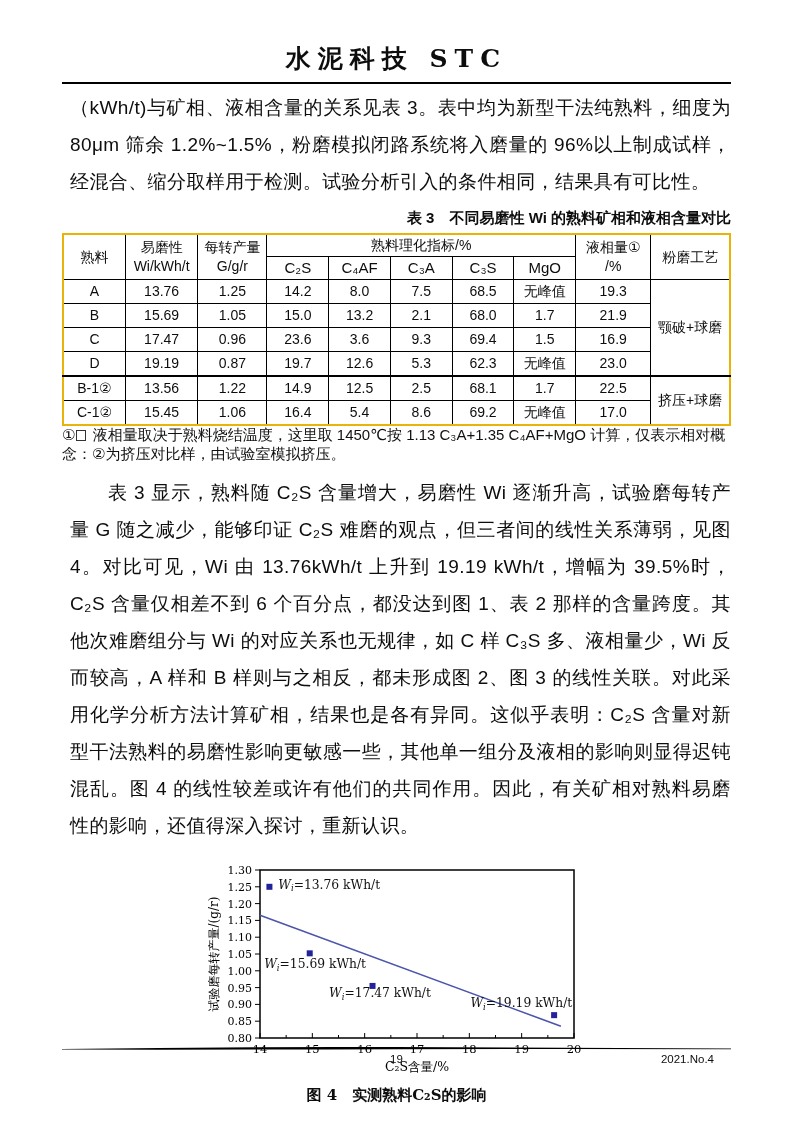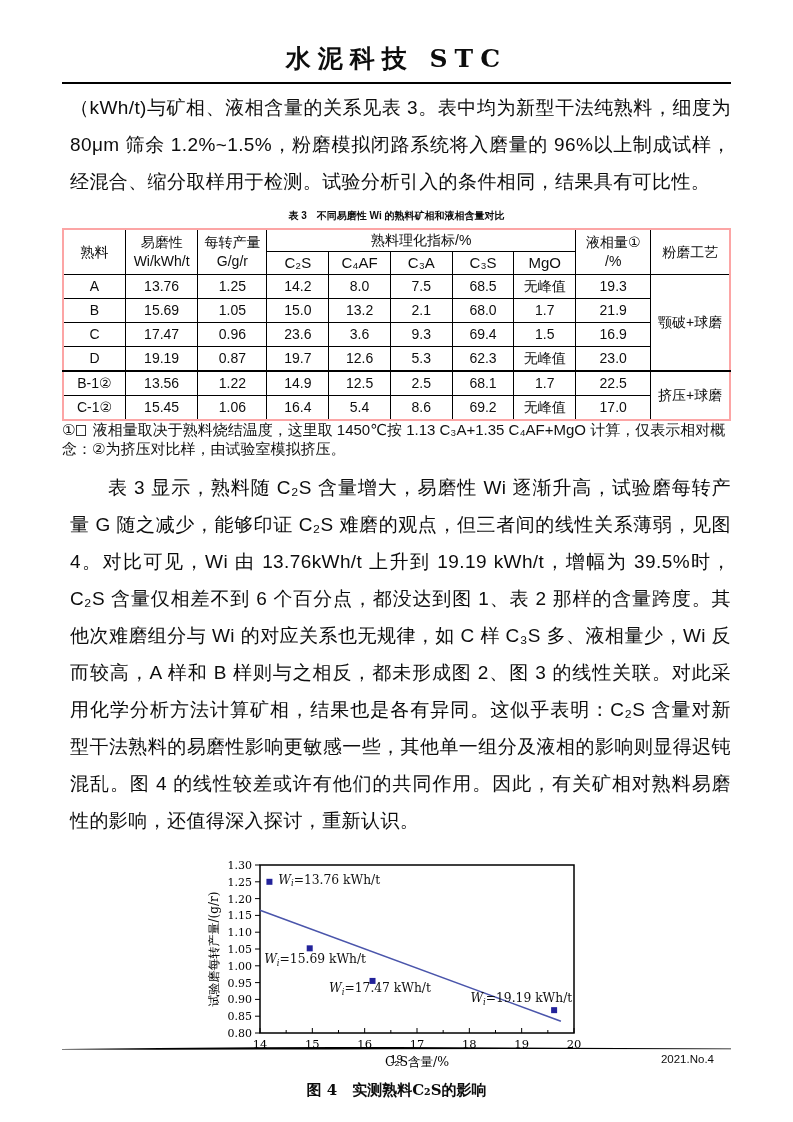--- a/index.html
+++ b/index.html
@@ -21,25 +21,25 @@
 
   
   .para{
     font-size:19px;line-height:37px;text-align:justify;
     margin:5px 0 0 8px;letter-spacing:0.4px;
   }
   .para.indent{text-indent:2em;margin-top:10px;}
 
   
   .table-title{
-    text-align:center;font-size:10px;font-weight:bold;margin:9px 0 5px 0;
+    text-align:right;font-size:15px;font-weight:bold;margin:9px 0 5px 0;
   }
   table.clinker{
     width:100%;border-collapse:collapse;font-size:14px;table-layout:fixed;
-    border:2px solid #fca5a5;
+    border:2px solid #eab308;
   }
   table.clinker th, table.clinker td{
     border:1px solid #000;text-align:center;vertical-align:middle;
     padding:1px 2px;font-weight:normal;line-height:1.35;
   }
   table.clinker thead th{font-size:14px;}
   table.clinker thead tr th{border-bottom:1.5px solid #000;}
   table.clinker .hdr-sub{font-size:15px;}
   table.clinker tbody td{height:21px;}
   table.clinker tr.group-start td{border-top:2px solid #000;}

